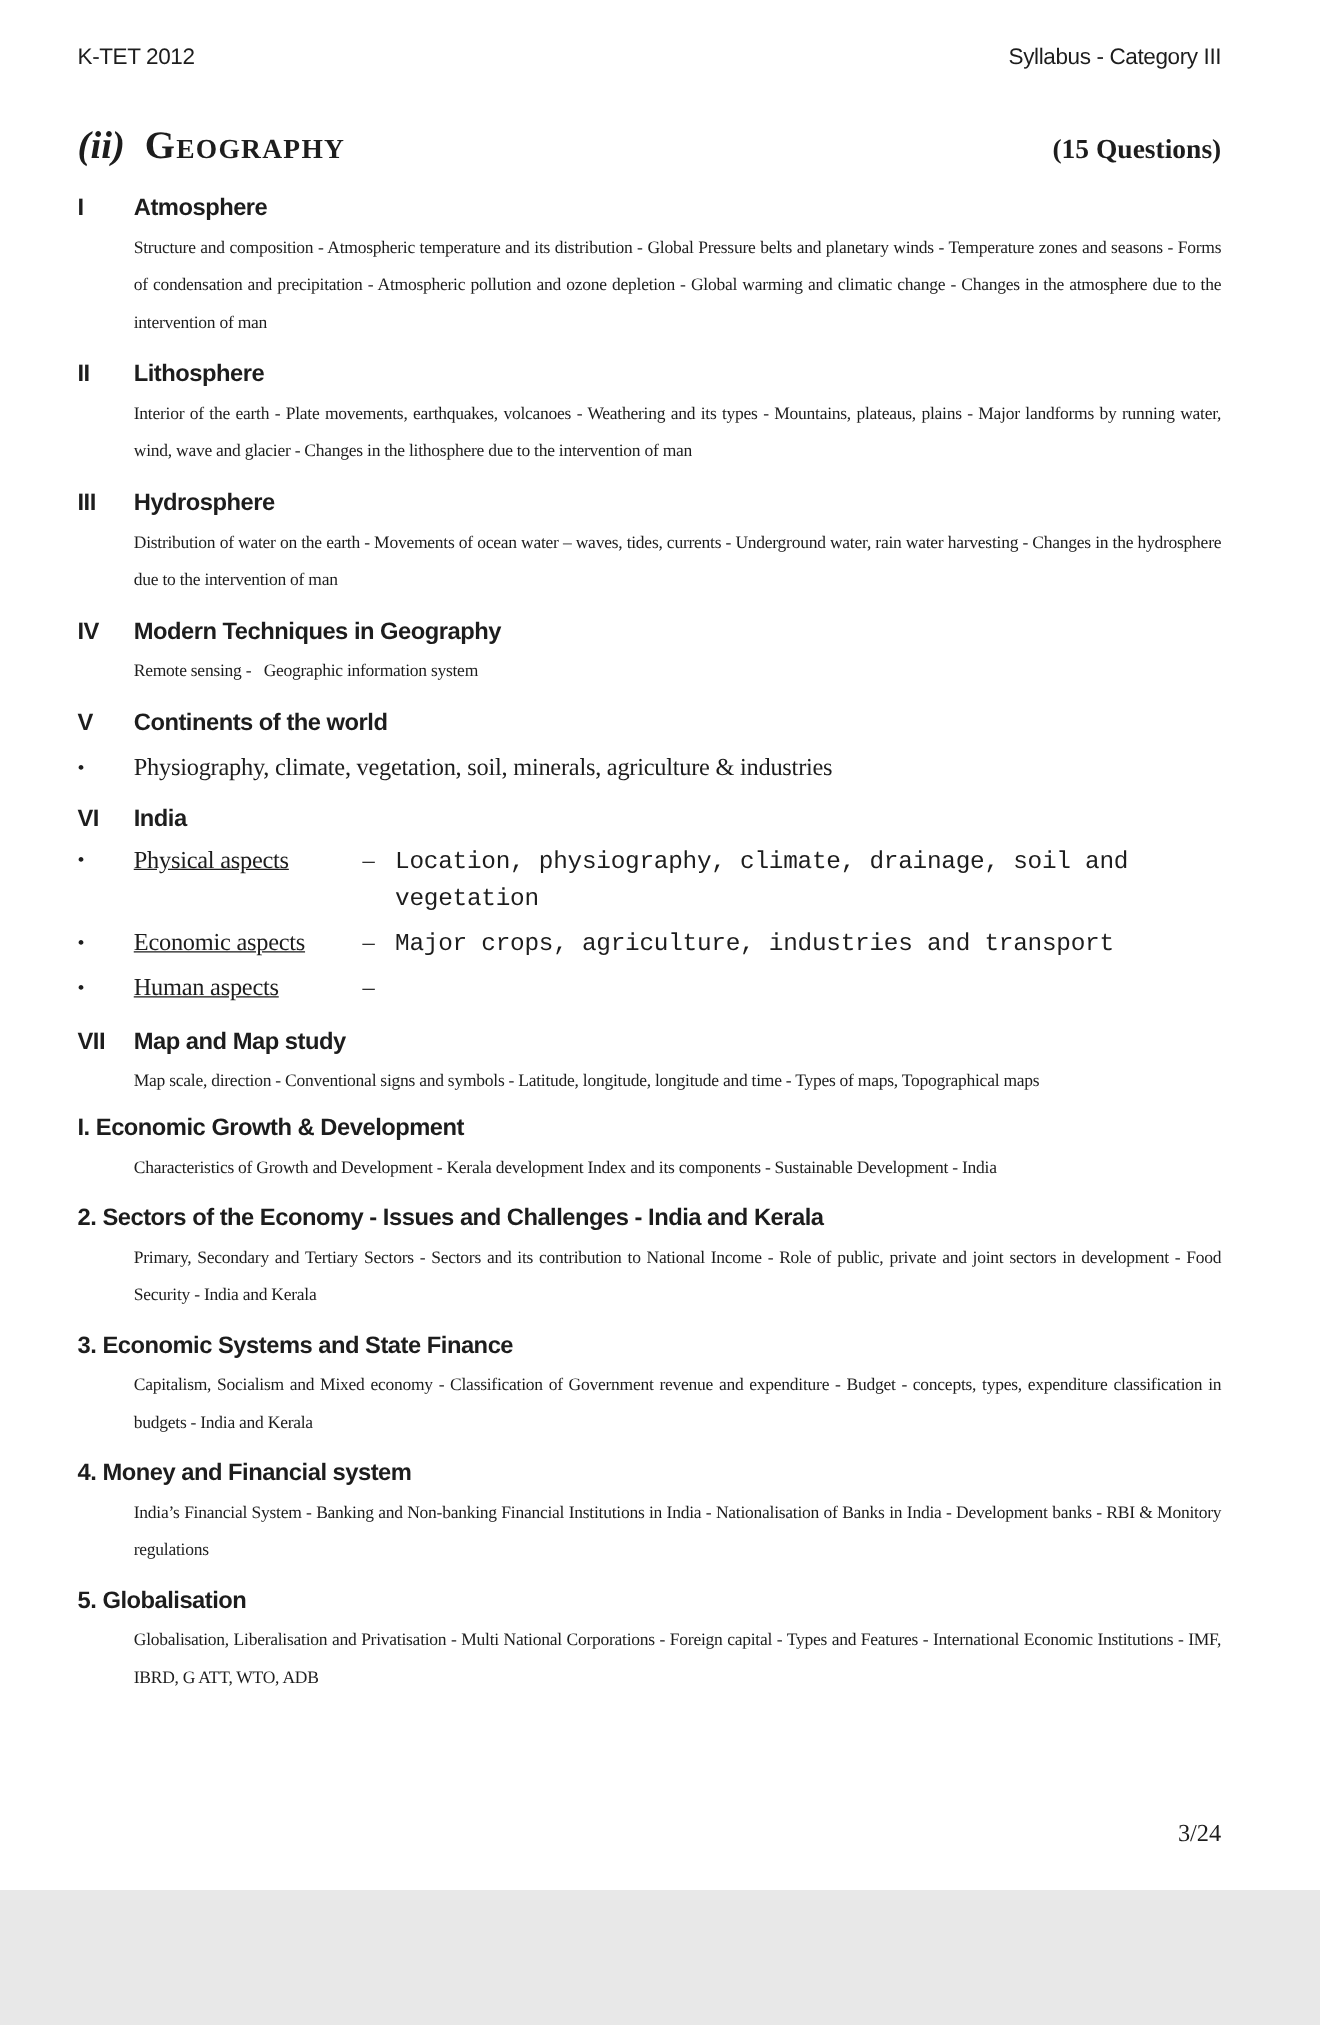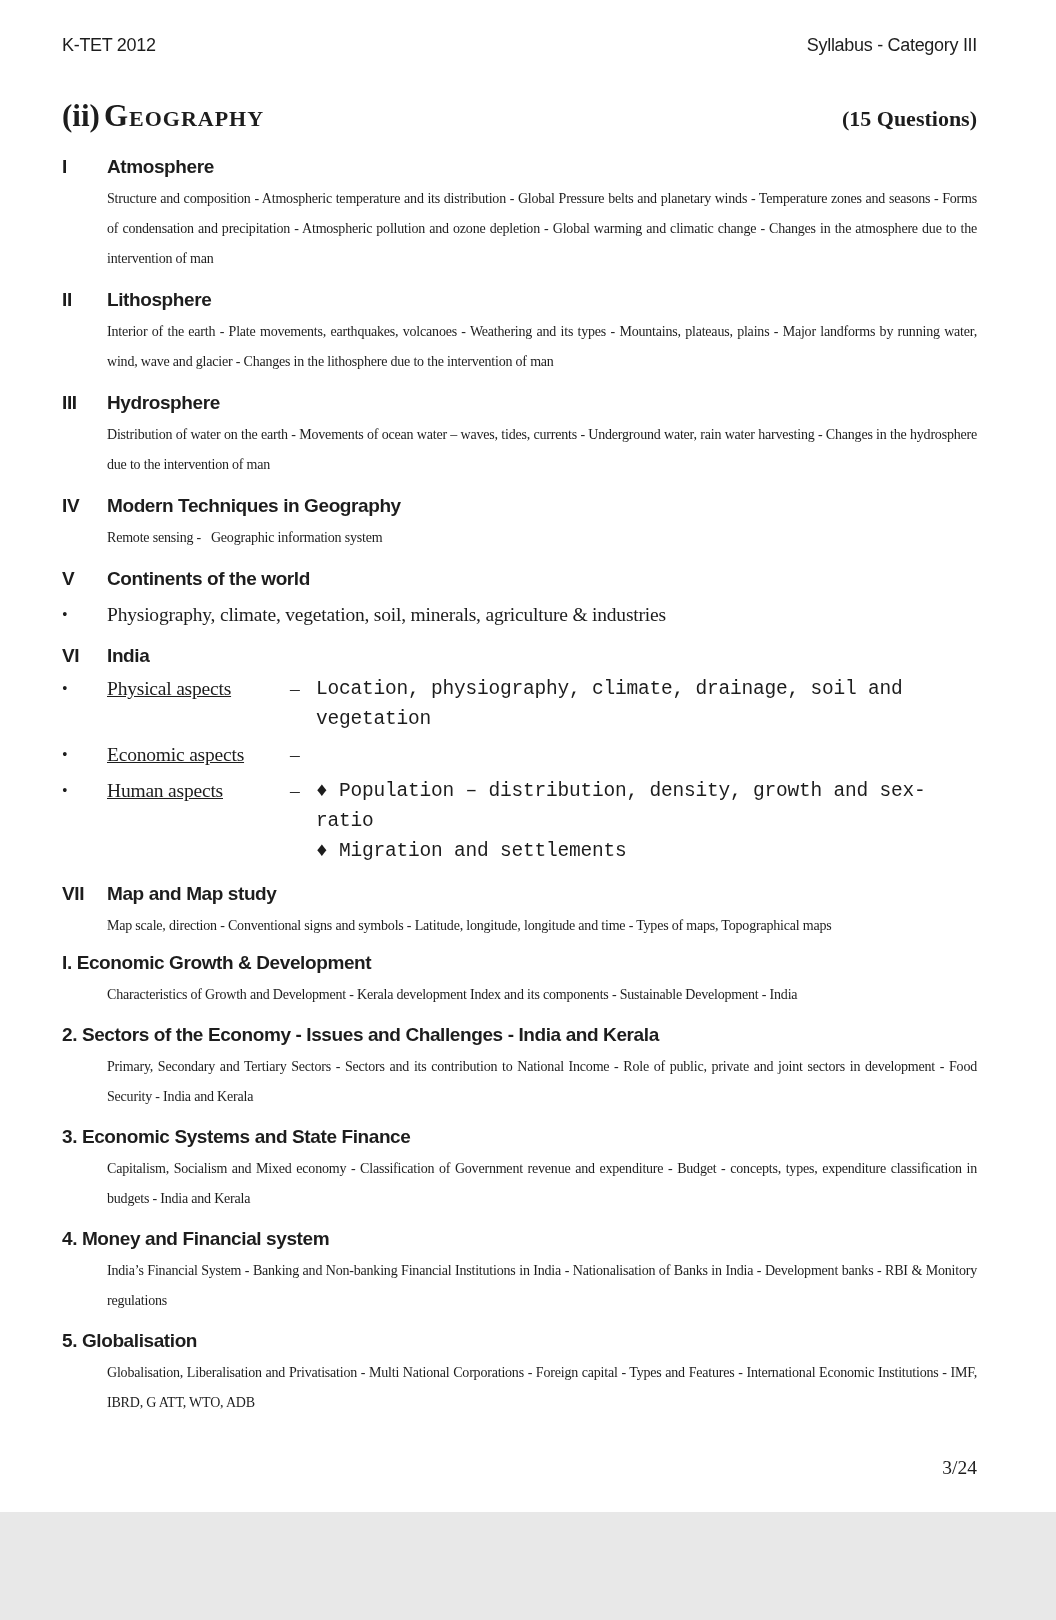--- a/index.html
+++ b/index.html
@@ -29,22 +29,22 @@
   
   .sec-heading {
     display: flex;
     justify-content: space-between;
     align-items: baseline;
     margin-top: 38px;
     line-height: 44px;
   }
   .sec-heading.eco { margin-top: 14px; }
   .sec-left { font-size: 31px; letter-spacing: 0.5px; }
-  .sec-num { font-weight: bold; letter-spacing: 0; }
-  .sec-title { font-variant: small-caps; font-weight: 600; margin-left: 4px; letter-spacing: 1px; }
+  .sec-num { font-weight: bold; letter-spacing: 0; font-style: italic; }
+  .sec-title { font-variant: small-caps; font-weight: 600; margin-left: 16px; letter-spacing: 1px; }
   .sec-q { font-size: 22px; font-weight: bold; }
 
   
   .topic-row {
     display: flex;
     font-family: "Liberation Sans", sans-serif;
     font-weight: bold;
     font-size: 19px;
     letter-spacing: -0.4px;
     line-height: 24px;
@@ -157,29 +157,26 @@
     <div class="aspect-row">
       <span class="b">•</span>
       <span class="name">Physical aspects</span>
       <span class="dash">–</span>
       <span class="desc">Location, physiography, climate, drainage, soil and vegetation</span>
     </div>
     <div class="aspect-row">
       <span class="b">•</span>
       <span class="name">Economic aspects</span>
       <span class="dash">–</span>
+      <span class="desc">Major crops, agriculture, industries and transport</span>
     </div>
     <div class="aspect-row">
       <span class="b">•</span>
       <span class="name">Human aspects</span>
       <span class="dash">–</span>
-      <span class="desc">
-        <div>♦ Population – distribution, density, growth and sex-ratio</div>
-        <div>♦ Migration and settlements</div>
-      </span>
     </div>
 
     <div class="topic-row" style="margin-top:16px;">
       <span class="lbl">VII</span>
       <span>Map and Map study</span>
     </div>
     <div class="body-para">Map scale, direction  - Conventional signs and symbols - Latitude, longitude, longitude and time - Types of maps, Topographical maps</div>
 
 
     <div class="eco-heading" style="margin-top:10px;">I. Economic Growth &amp; Development</div>

